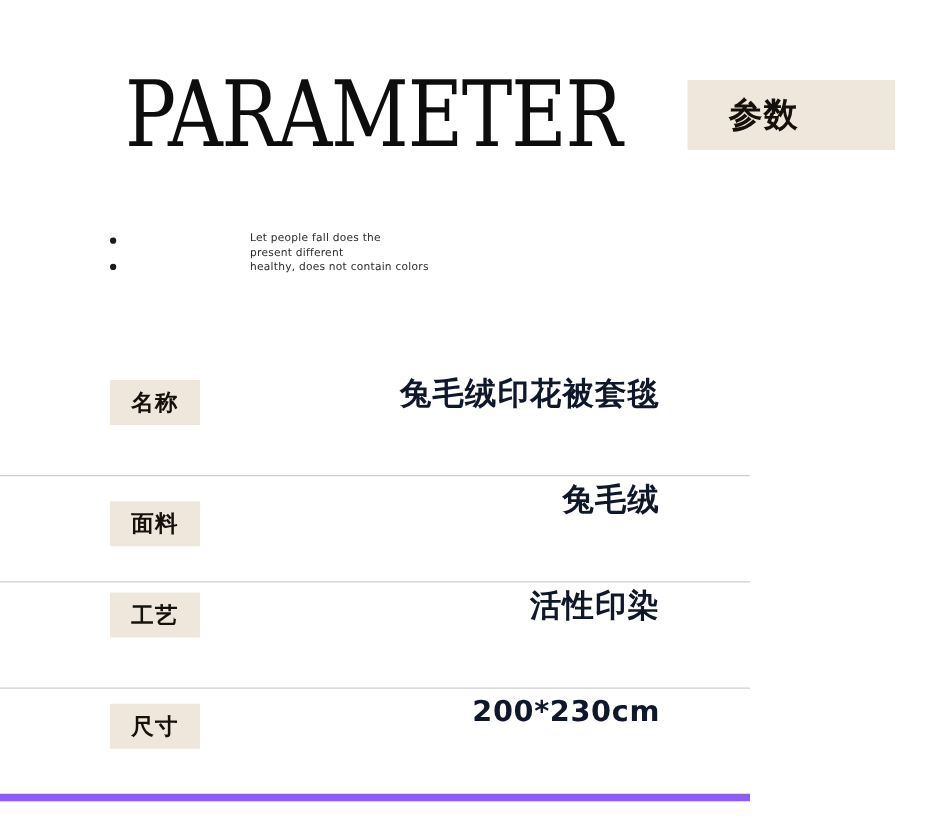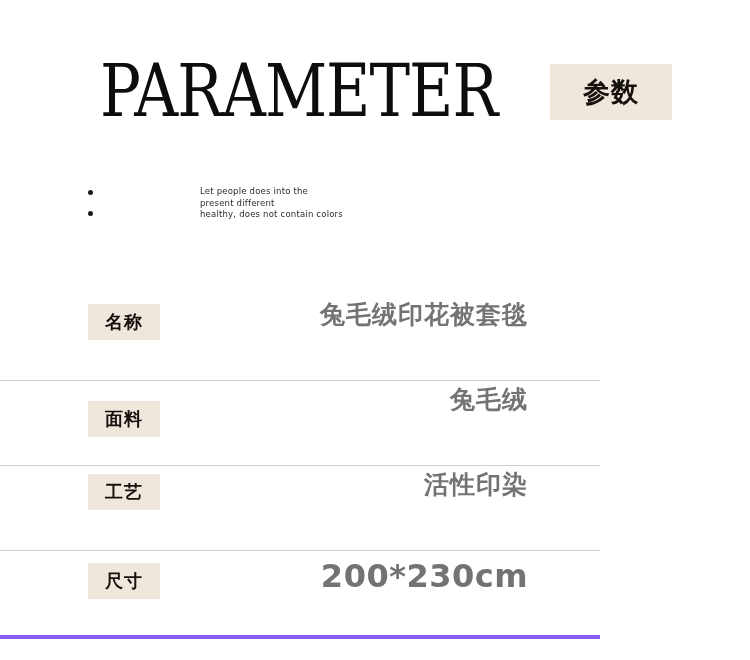--- a/index.html
+++ b/index.html
@@ -45,20 +45,21 @@
     transform: scaleY(1.18) scaleX(0.98);
     transform-origin: left top;
   }
   .title-badge {
     position: absolute;
     left: 538px;
     top: 16px;
     width: 122px;
     height: 56px;
     background: #efe7dc;
+    padding-left: 44px;
   }
   .title-badge span {
     position: absolute;
     left: 0;
     top: 0;
     width: 122px;
     height: 56px;
     display: flex;
     align-items: center;
     justify-content: center;
@@ -122,21 +123,21 @@
     position: absolute;
     left: 0;
     top: 296px;
     width: 600px;
   }
   .spec-row {
     position: relative;
     height: 84px;
     border-bottom: 1px solid #cfcfcf;
   }
-  .spec-row:last-child { border-bottom: 4px solid #8b5cf6; }
+  .spec-row:last-child { border-bottom: 6px solid #8b5cf6; }
 
   .spec-label {
     position: absolute;
     left: 88px;
     top: 10px;
     min-width: 72px;
     height: 36px;
     padding: 0 10px;
     background: #efe7dc;
     display: flex;
@@ -150,27 +151,27 @@
     box-sizing: border-box;
   }
   .spec-value {
     position: absolute;
     right: 72px;
     top: 4px;
     font-family: "DejaVu Sans", sans-serif;
     font-weight: 700;
     font-size: 25px;
     letter-spacing: 1px;
-    color: #737373;
+    color: #0f172a;
     white-space: nowrap;
   }
   .spec-value.latin {
     font-family: "DejaVu Sans", sans-serif;
     font-weight: 700;
-    font-size: 32px;
+    font-size: 23px;
     letter-spacing: 0.5px;
   }
   
   .row-0 .spec-value { top: 2px; }
   .row-1 .spec-value { top: 2px; }
   .row-2 .spec-value { top: 2px; margin-left: 31px; }
   .row-3 .spec-value { top: 6px; }
   .row-0 .spec-label { top: 8px; }
   .row-1 .spec-label { top: 20px; }
   .row-2 .spec-label { top: 8px; }
@@ -187,21 +188,21 @@
       <span>参数</span>
     </div>
   </div>
 
   <div class="subblock">
     <div class="bullets">
       <i></i>
       <i></i>
     </div>
     <div class="eng-lines">
-      <div>Let people does into the</div>
+      <div>Let people fall does the</div>
       <div>present different</div>
       <div>healthy, does not contain colors</div>
     </div>
   </div>
 
   <div class="specs">
 
     <div class="spec-row row-0">
       <div class="spec-label">名称</div>
       <div class="spec-value">兔毛绒印花被套毯</div>

